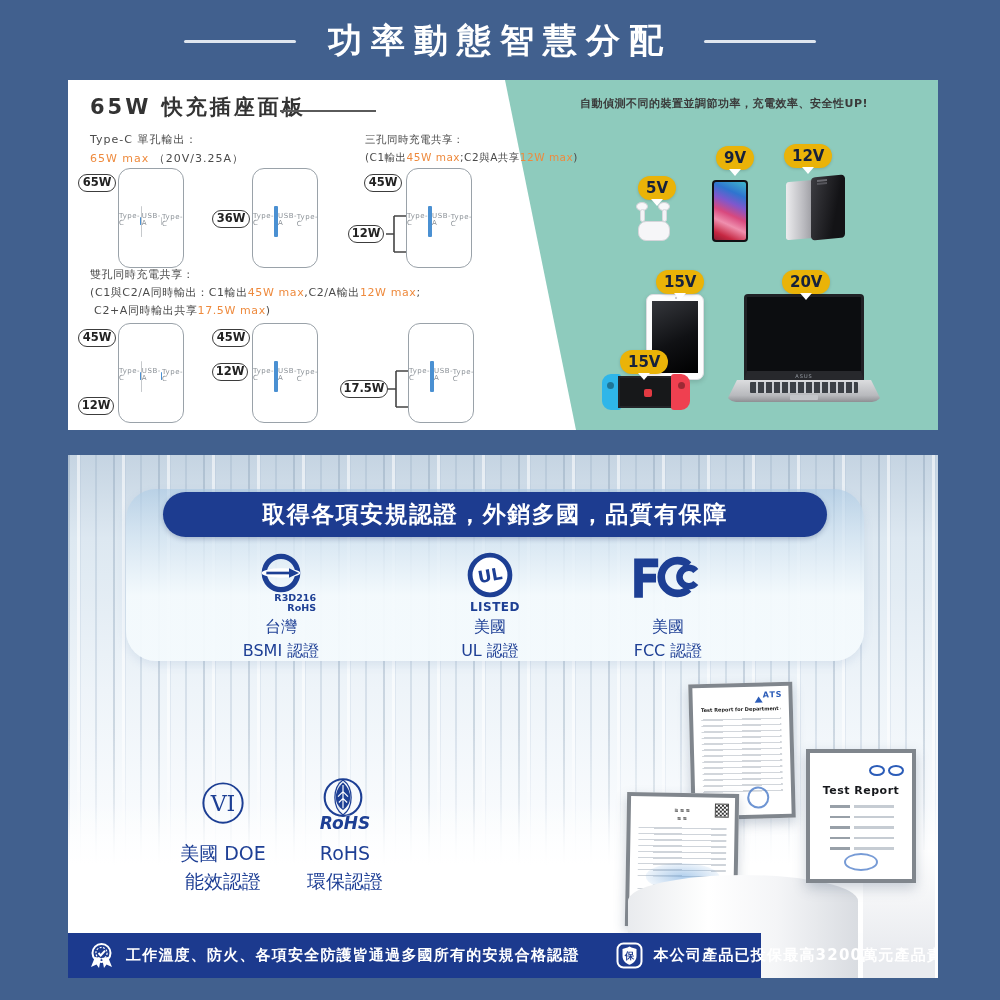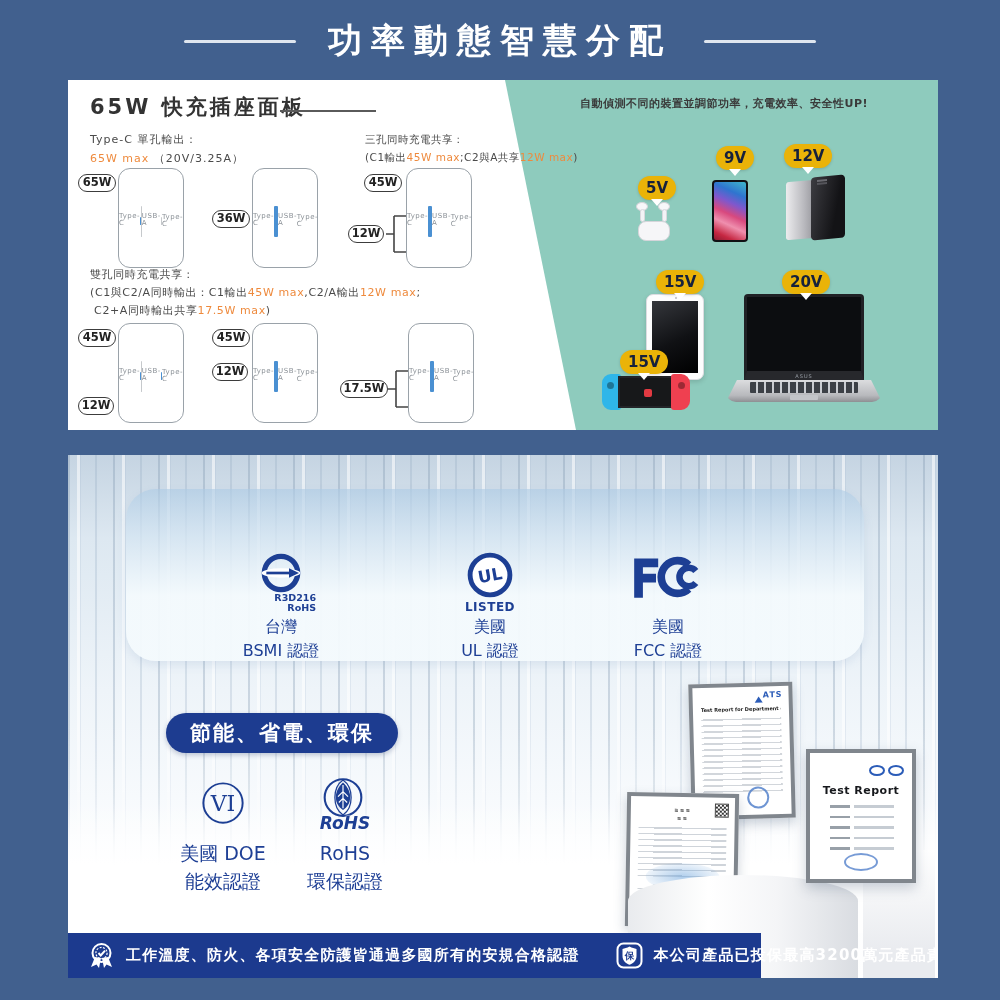--- a/index.html
+++ b/index.html
@@ -90,21 +90,21 @@
   #floor{position:absolute;left:0;top:348px;width:870px;height:130px;background:linear-gradient(180deg,rgba(255,255,255,0),#fff 48%)}
   #glass{position:absolute;left:58px;top:34px;width:738px;height:172px;border-radius:30px;
      background:linear-gradient(180deg,rgba(172,202,228,.62),rgba(244,250,253,.95) 62%);box-shadow:0 4px 10px rgba(120,150,190,.16)}
   .pill-banner{position:absolute;background:#1d3c90;border-radius:24px;color:#fff;font-weight:bold;text-align:center;
      box-shadow:0 2px 5px rgba(20,40,90,.25);white-space:nowrap}
   #pill1{left:95px;top:37px;width:664px;height:45px;line-height:45px;font-size:23px;letter-spacing:1.5px}
   #pill2{left:98px;top:258px;width:232px;height:40px;line-height:40px;font-size:21px;letter-spacing:2px}
   .certlabel{position:absolute;font-size:16px;color:#1e3f95;text-align:center;line-height:1.5;white-space:nowrap}
   .ecolabel{position:absolute;font-size:19px;color:#1e3f95;text-align:center;line-height:1.45;white-space:nowrap}
   .logosub{position:absolute;font-size:9.5px;font-weight:bold;color:#1d3f94;text-align:right;line-height:1.1}
-  .listed{position:absolute;font-size:12px;font-weight:bold;color:#1d3f94;text-align:center;letter-spacing:.5px}
+  .listed{position:absolute;font-size:12px;font-weight:bold;color:#1d3f94;text-align:right;letter-spacing:.5px}
   .rohstxt{position:absolute;font-size:17px;font-weight:bold;font-style:italic;color:#1d3f94;text-align:center;
      text-shadow:0 0 2px #fff,0 0 2px #fff}
   
   .doc{position:absolute;background:#fff;border:4px solid #80868d;box-shadow:0 5px 12px rgba(70,90,120,.28);padding:7px 8px}
   .ats{position:absolute;right:6px;top:4px;font-size:8px;font-weight:bold;color:#2b5cb8;letter-spacing:1px}
   .ats::before{content:"";position:absolute;left:-8px;top:2px;border:4px solid transparent;border-bottom:6px solid #2b5cb8}
   .doctitleA{margin-top:12px;font-size:5px;font-weight:bold;color:#222;text-align:center;white-space:nowrap;overflow:hidden}
   .rows{margin-top:4px;height:76px;background:repeating-linear-gradient(0deg,#d2d6db 0 1.5px,transparent 1.5px 6px)}
   .sealA{position:absolute;bottom:6px;right:22px;width:22px;height:22px;border:2px solid #4a7ac8;border-radius:50%;opacity:.8}
   .qr{position:absolute;right:6px;top:6px;width:14px;height:14px;border:1px solid #444;
@@ -277,20 +277,21 @@
     <span class="sw-scr"></span>
     <span class="jc-r"></span>
   </div>
 </div>
 
 <div id="card2">
   <div id="stripes"></div>
   <div id="floor"></div>
   <div id="glass"></div>
 
+  <div id="pill1" class="pill-banner">取得各項安規認證，外銷多國，品質有保障</div>
 
   <svg style="position:absolute;left:193px;top:98px" width="40" height="40" viewBox="0 0 60 60">
     <circle cx="30" cy="30" r="25" fill="none" stroke="#1d3f94" stroke-width="8"></circle>
     <ellipse cx="30" cy="30" rx="29" ry="7" fill="#ffffff"></ellipse>
     <path d="M8 30 H44" stroke="#1d3f94" stroke-width="4"></path>
     <polygon points="42,23 57,30 42,37" fill="#1d3f94"></polygon>
   </svg>
   <div class="logosub" style="left:178px;top:138px;width:70px">
     <div>R3D216</div>
     <div>RoHS</div>
@@ -313,21 +314,20 @@
   <svg style="position:absolute;left:564px;top:100px" width="72" height="44" viewBox="0 0 66 40">
     <path d="M2 3 h22 v8 h-14 v6 h12 v8 h-12 v14 h-8 z" fill="#1d3f94"></path>
     <path d="M52 9 A15 15 0 1 0 52 31" fill="none" stroke="#1d3f94" stroke-width="7"></path>
     <path d="M58.5 14.5 A8.5 8.5 0 1 0 58.5 25.5" fill="none" stroke="#1d3f94" stroke-width="6"></path>
   </svg>
   <div class="certlabel" style="left:530px;top:160px;width:140px">
     <div>美國</div>
     <div>FCC 認證</div>
   </div>
 
-  <div id="pill2" class="pill-banner">節能、省電、環保</div>
 
   <svg style="position:absolute;left:133px;top:326px" width="44" height="44" viewBox="0 0 56 56">
     <circle cx="28" cy="28" r="25" fill="none" stroke="#1d3f94" stroke-width="2.5"></circle>
     <text x="28" y="38" text-anchor="middle" font-size="28" font-family="DejaVu Serif, serif" fill="#1d3f94">VI</text>
   </svg>
   <div class="ecolabel" style="left:90px;top:385px;width:130px">
     <div>美國 DOE</div>
     <div>能效認證</div>
   </div>
 

